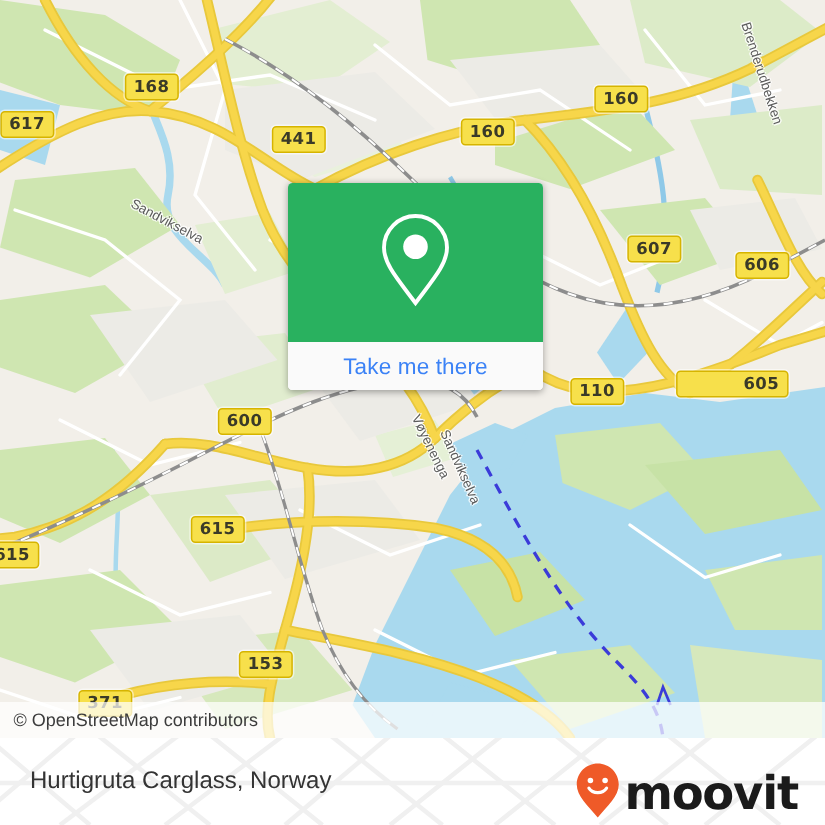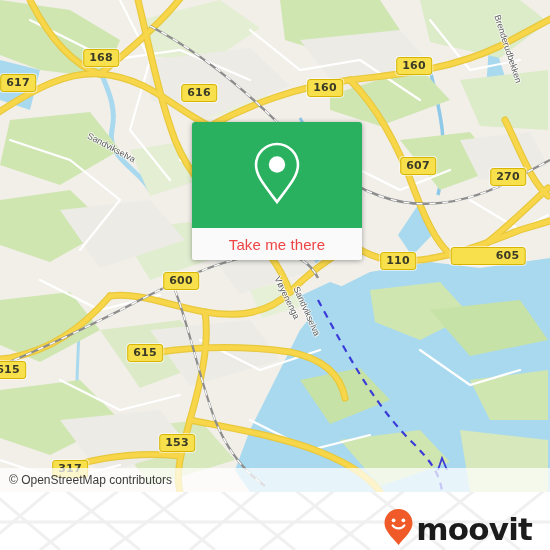--- a/index.html
+++ b/index.html
@@ -80,21 +80,21 @@
     justify-content: center;
   }
   #callout-bottom {
     height: 32px;
     background: #fafafa;
     display: flex;
     align-items: center;
     justify-content: center;
   }
   #callout-label {
-    color: #ef4444;
+    color: #3b82f6;
     font-size: 15px;
     font-family: "Liberation Sans", sans-serif;
     letter-spacing: 0.1px;
   }
 
   
   #attribution {
     position: absolute;
     left: 0;
     top: 468px;
@@ -303,32 +303,32 @@
         <g>
           <path d="M318 300 C 340 340, 370 400, 410 440 C 428 458, 440 472, 442 492" stroke="#3b3bd9" stroke-width="2.2" fill="none" stroke-dasharray="7 6" stroke-linecap="butt"></path>
           <path d="M438 470 L442 458 L447 470" stroke="#3b3bd9" stroke-width="1.8" fill="none"></path>
         </g>
       </g>
     </svg>
 
     <div id="shields">
         <div class="shield" style="left: 18px; top: 83px;">617</div>
         <div class="shield" style="left: 101px; top: 58px;">168</div>
-        <div class="shield" style="left: 199px; top: 93px;">616</div>
+        <div class="shield" style="left: 199px; top: 93px;">441</div>
         <div class="shield" style="left: 325px; top: 88px;">160</div>
         <div class="shield" style="left: 414px; top: 66px;">160</div>
-        <div class="shield" style="left: 418px; top: 166px;">607</div>
-        <div class="shield" style="left: 508px; top: 177px;">270</div>
+        <div class="shield" style="left: 436px; top: 166px;">607</div>
+        <div class="shield" style="left: 508px; top: 177px;">606</div>
         <div class="shield" style="left: 398px; top: 261px;">110</div>
         <div class="shield" style="left: 488px; top: 256px; padding-left: 44px;">605</div>
-        <div class="shield" style="left: 181px; top: 281px;">600</div>
+        <div class="shield" style="left: 163px; top: 281px;">600</div>
         <div class="shield" style="left: 145px; top: 353px;">615</div>
         <div class="shield" style="left: 8px; top: 370px;">615</div>
         <div class="shield" style="left: 177px; top: 443px;">153</div>
-        <div class="shield" style="left: 70px; top: 469px;">317</div>
+        <div class="shield" style="left: 70px; top: 469px;">371</div>
       </div>
 
     <div id="map-labels">
         <div class="map-label" style="left: 88px; top: 130px; transform: rotate(28deg);">Sandvikselva</div>
         <div class="map-label" style="left: 296px; top: 282px; transform: rotate(66deg);">Sandvikselva</div>
         <div class="map-label" style="left: 277px; top: 272px; transform: rotate(64deg);">Vøyenenga</div>
         <div class="map-label" style="left: 497px; top: 10px; transform: rotate(72deg);">Brenderudbekken</div>
       </div>
 
     <div id="callout">
@@ -366,20 +366,23 @@
           <path d="M55 -10 L140 58"></path>
         <path d="M130 -10 L215 58"></path>
           <path d="M210 -10 L295 58"></path>
         <path d="M285 -10 L370 58"></path>
           <path d="M360 -10 L445 58"></path>
         <path d="M435 -10 L520 58"></path>
         <path d="M-10 30 L560 30"></path>
       </g>
     </svg>
 
+    <div id="footer-place">
+      <span>Hurtigruta Carglass, Norway</span>
+    </div>
 
     <div id="brand">
       <span>
         <svg width="31" height="38" viewBox="0 0 31 38" aria-hidden="true">
           <path d="M15.5 1 C 7.8 1, 1.5 7.2, 1.5 15 C 1.5 23, 9 29, 15.5 37
                    C 22 29, 29.5 23, 29.5 15 C 29.5 7.2, 23.2 1, 15.5 1 Z" fill="#ef5a28"></path>
           <circle cx="10.6" cy="12.3" r="1.85" fill="#ffffff"></circle>
           <circle cx="20.4" cy="12.3" r="1.85" fill="#ffffff"></circle>
           <path d="M9.6 17.4 C 12.2 21.4, 18.8 21.4, 21.4 17.4" stroke="#ffffff" stroke-width="2.1" fill="none" stroke-linecap="round"></path>
         </svg>

